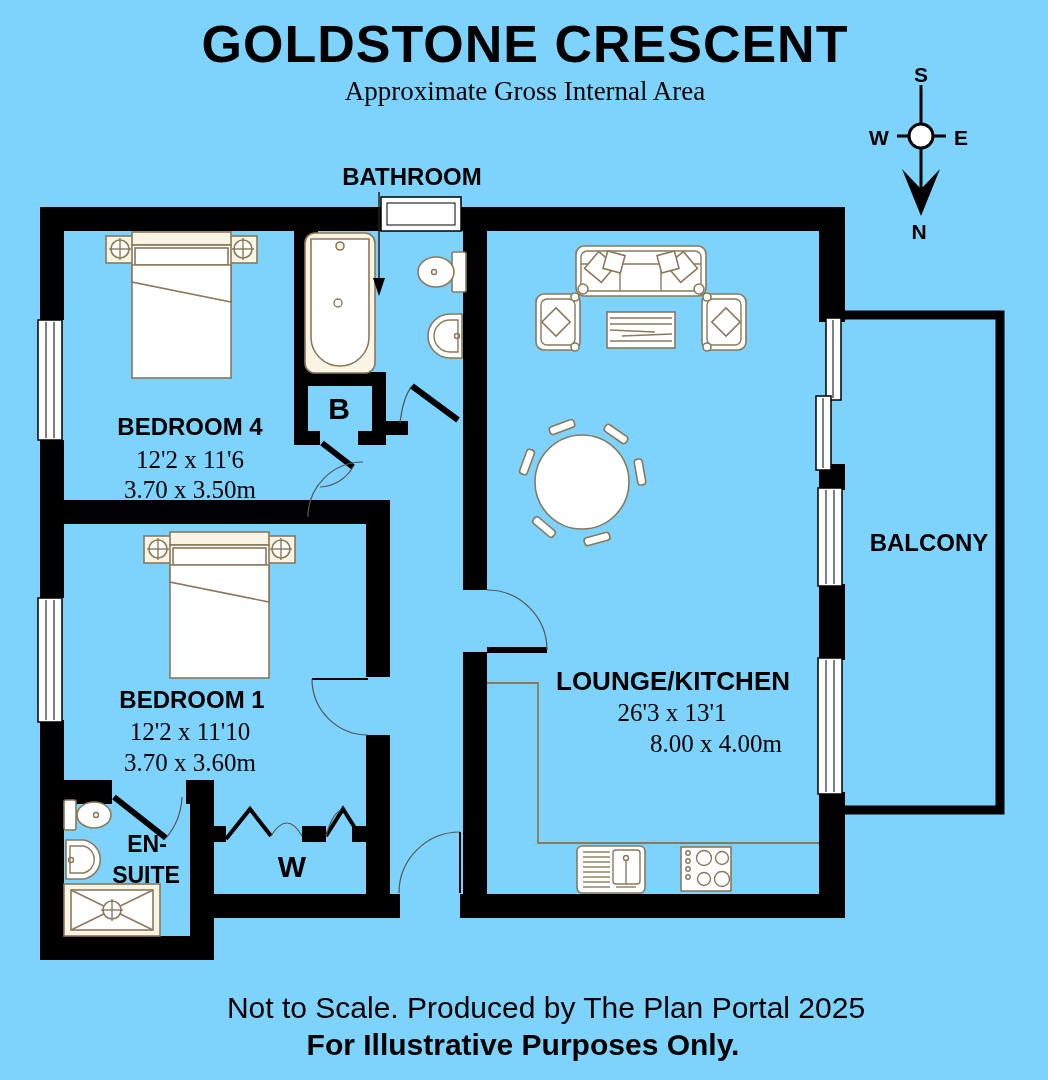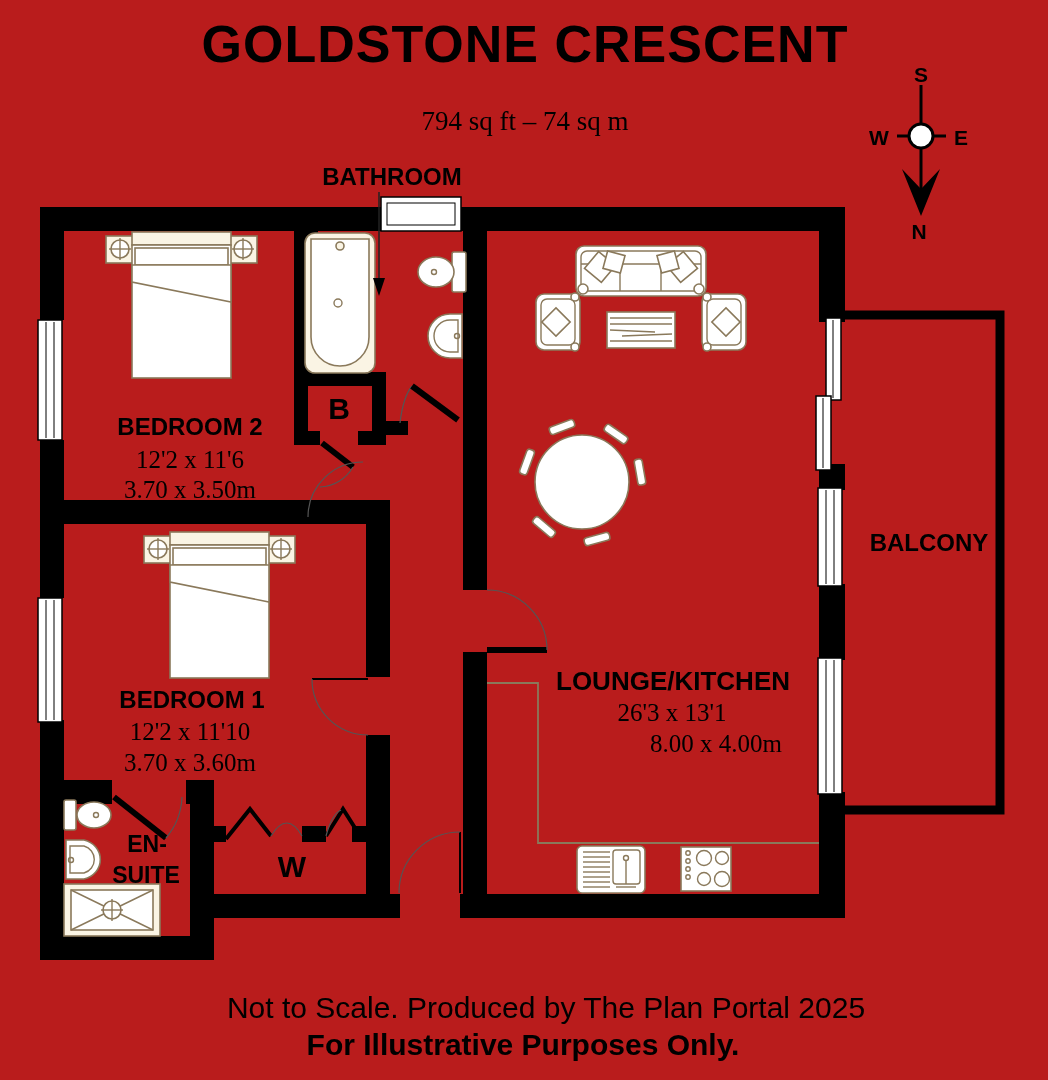--- a/index.html
+++ b/index.html
@@ -1,21 +1,21 @@
 <!DOCTYPE html>
 <html style="--wall: #000000; --furniture: #8A795B; --furniture_fill: #FAF4E4;"><head>
 <meta charset="utf-8">
 <style>
   :root{
     --wall:#000000;
     --furniture:#8A795B;
     --furniture_fill:#FAF4E4;
   }
   html,body{margin:0;padding:0;background:#ffffff;}
-  .page{position:relative;width:1048px;height:1080px;background:#b91c1c;overflow:hidden;
+  .page{position:relative;width:1048px;height:1080px;background:#7dd3fc;overflow:hidden;
         font-family:"Liberation Sans", sans-serif;color:#000;}
   .lbl{position:absolute;transform:translate(-50%,-50%);white-space:nowrap;text-align:center;line-height:1;}
   .title{font-size:52px;font-weight:bold;letter-spacing:1px;}
   .serif{font-family:"Liberation Serif", serif;}
   .sub{font-size:27px;}
   .room{font-weight:bold;font-size:24px;}
   .room-lg{font-weight:bold;font-size:26px;}
   .dims{font-size:25px;}
   .tiny-room{font-weight:bold;font-size:30px;}
   .ensuite{font-weight:bold;font-size:23px;}
@@ -320,30 +320,30 @@
 
     <g>
       <line x1="921" y1="85" x2="921" y2="192" stroke="#000" stroke-width="3"></line>
       <line x1="897" y1="136" x2="946" y2="136" stroke="#000" stroke-width="3"></line>
       <circle cx="921" cy="136" r="12" fill="#fff" stroke="#000" stroke-width="3"></circle>
       <polygon points="902,169 921,189 940,169 921,216" fill="#000"></polygon>
     </g>
   </svg>
 
   <div class="lbl title" style="left:525px;top:44px;">GOLDSTONE CRESCENT</div>
-  <div class="lbl serif sub" style="left:525px;top:121px;">794 sq ft – 74 sq m</div>
+  <div class="lbl serif sub" style="left:525px;top:91px;">Approximate Gross Internal Area</div>
 
   <div class="lbl compass-letter" style="left:921px;top:74px;">S</div>
   <div class="lbl compass-letter" style="left:879px;top:137px;">W</div>
   <div class="lbl compass-letter" style="left:961px;top:137px;">E</div>
   <div class="lbl compass-letter" style="left:919px;top:231px;">N</div>
 
-  <div class="lbl room" style="left:392px;top:177px;">BATHROOM</div>
-
-  <div class="lbl room" style="left:190px;top:427px;">BEDROOM 2</div>
+  <div class="lbl room" style="left:412px;top:177px;">BATHROOM</div>
+
+  <div class="lbl room" style="left:190px;top:427px;">BEDROOM 4</div>
   <div class="lbl serif dims" style="left:190px;top:459px;">12'2 x 11'6</div>
   <div class="lbl serif dims" style="left:190px;top:489px;">3.70 x 3.50m</div>
 
   <div class="lbl room" style="left:192px;top:700px;">BEDROOM 1</div>
   <div class="lbl serif dims" style="left:190px;top:731px;">12'2 x 11'10</div>
   <div class="lbl serif dims" style="left:190px;top:762px;">3.70 x 3.60m</div>
 
   <div class="lbl room-lg" style="left:673px;top:681px;">LOUNGE/KITCHEN</div>
   <div class="lbl serif dims" style="left:672px;top:712px;">26'3 x 13'1</div>
   <div class="lbl serif dims" style="left:672px;top:743px;margin-left:44px;">8.00 x 4.00m</div>

